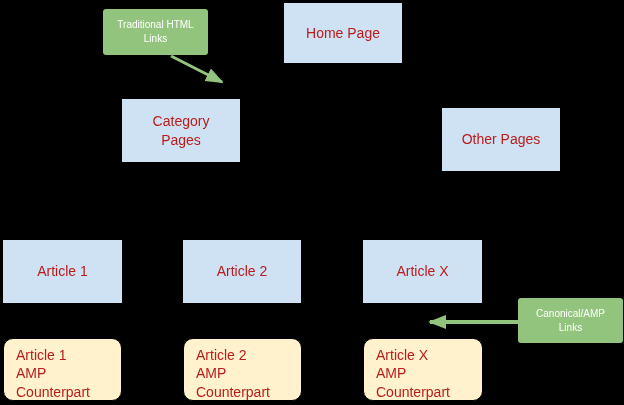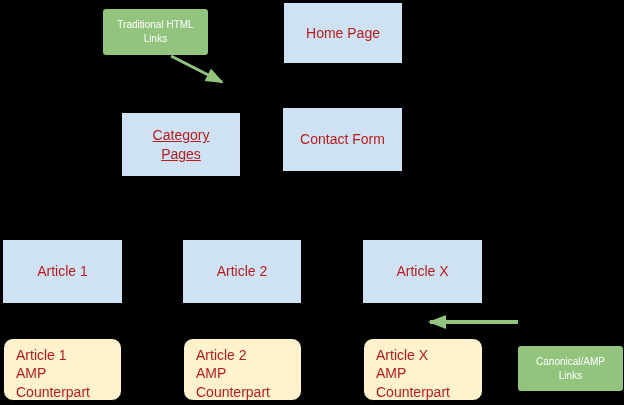--- a/index.html
+++ b/index.html
@@ -46,50 +46,50 @@
     font-size: 10px;
     line-height: 1.4;
     display: flex;
     align-items: center;
     justify-content: center;
     text-align: center;
     white-space: pre-line;
   }
   
   .n-home     { left: 283px; top: 2px;   width: 120px; height: 62px; }
-  .n-category { left: 121px; top: 112px; width: 120px; height: 65px; text-decoration: underline; }
+  .n-category { left: 121px; top: 98px; width: 120px; height: 65px; }
   .n-contact  { left: 282px; top: 107px; width: 121px; height: 65px; }
   .n-other    { left: 441px; top: 107px; width: 120px; height: 65px; }
   .n-article1 { left: 2px;   top: 239px; width: 121px; height: 65px; }
   .n-article2 { left: 182px; top: 239px; width: 120px; height: 65px; }
   .n-articleX { left: 362px; top: 239px; width: 121px; height: 65px; }
   
   .n-amp1 { left: 3px;   top: 338px; width: 119px; height: 63px; }
   .n-amp2 { left: 183px; top: 338px; width: 119px; height: 63px; }
   .n-ampX { left: 363px; top: 338px; width: 120px; height: 63px; }
   
   .c-traditional { left: 103px; top: 9px;   width: 105px; height: 46px; }
-  .c-canonical   { left: 518px; top: 298px; width: 105px; height: 45px; margin-top: 48px; }
+  .c-canonical   { left: 518px; top: 298px; width: 105px; height: 45px; }
   .arrows {
     position: absolute;
     left: 0; top: 0;
     width: 624px; height: 405px;
     pointer-events: none;
   }
 </style>
 </head>
 <body>
 
 <div class="canvas">
 
   <div class="node n-home">Home Page</div>
 
   <div class="node n-category">Category
 Pages</div>
-  <div class="node n-contact">Contact Form</div>
+  <div class="node n-other">Other Pages</div>
 
   <div class="node n-article1">Article 1</div>
   <div class="node n-article2">Article 2</div>
   <div class="node n-articleX">Article X</div>
 
   <div class="node amp n-amp1">Article 1
 AMP
 Counterpart</div>
   <div class="node amp n-amp2">Article 2
 AMP

